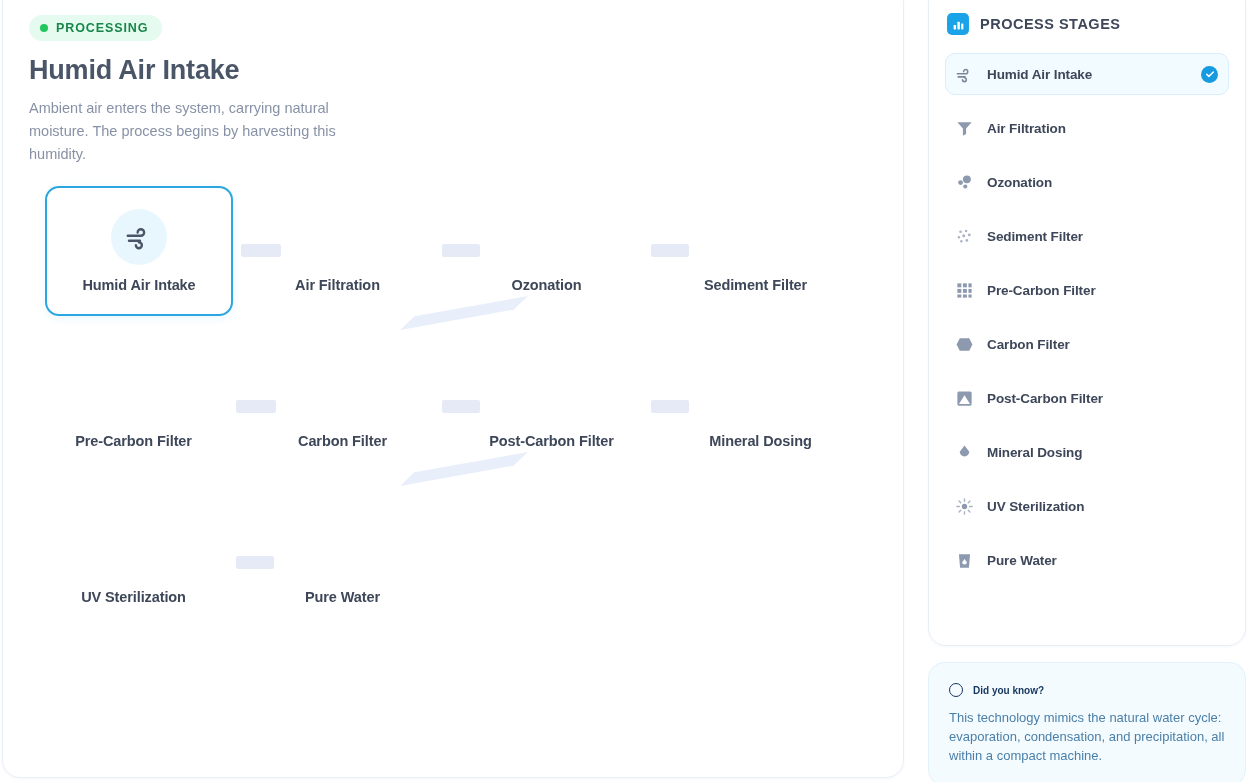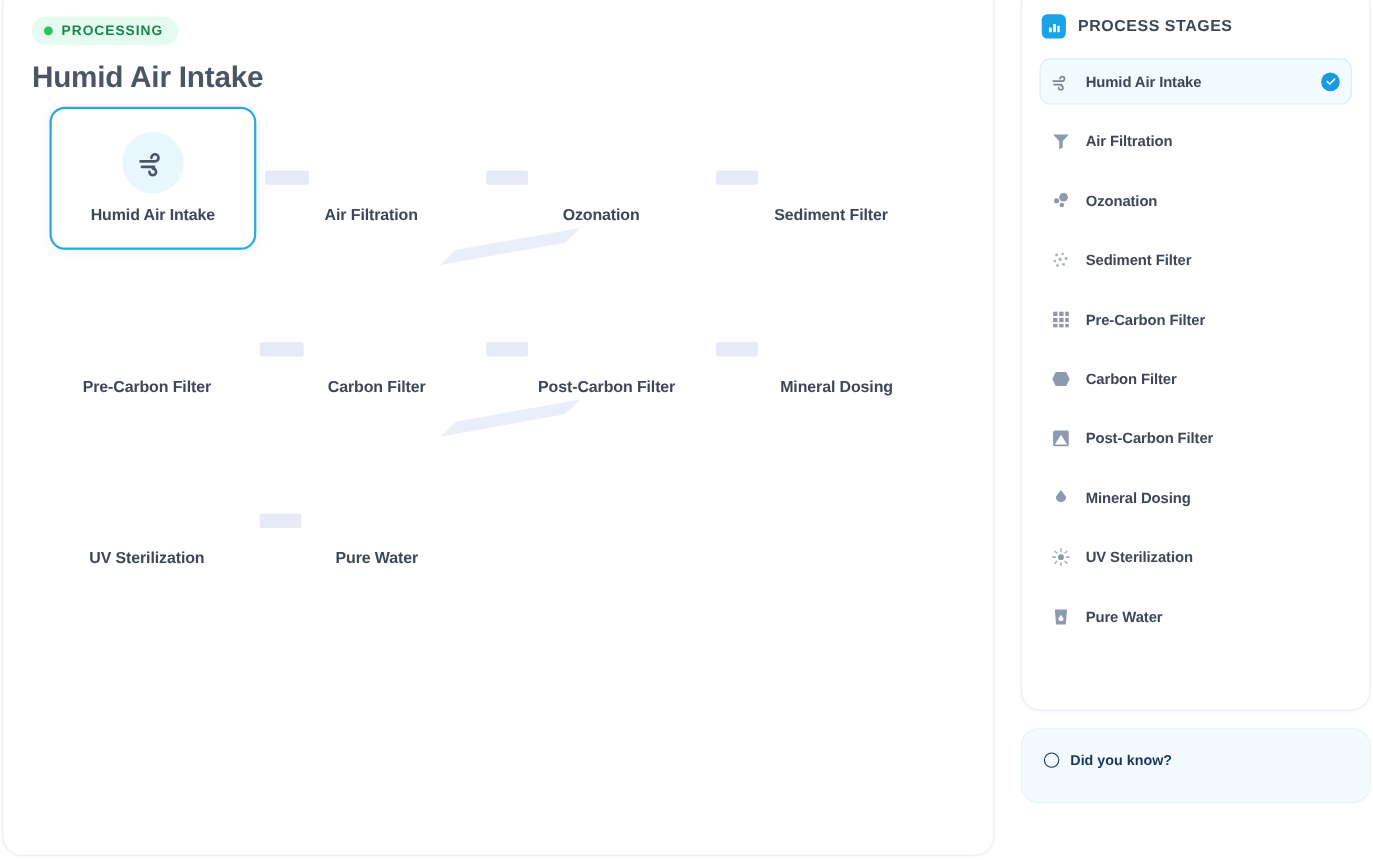--- a/index.html
+++ b/index.html
@@ -269,21 +269,21 @@
     margin-bottom: 11px;
   }
   .fact-circle {
     width: 14px;
     height: 14px;
     border-radius: 50%;
     border: 1.8px solid #1a3560;
     flex: none;
   }
   .fact-title {
-    font-size: 13px;
+    font-size: 10px;
     font-weight: bold;
     color: #14365f;
   }
   .fact-body {
     font-size: 13px;
     line-height: 19px;
     color: #4a7fa8;
   }
 </style>
 </head>
@@ -293,20 +293,21 @@
 
   <div class="main-card">
     <div class="main-inner">
 
       <div class="status-badge">
         <span class="status-dot"></span>
         <span class="status-text">PROCESSING</span>
       </div>
 
       <div class="page-title">Humid Air Intake</div>
+      <div class="page-desc">Ambient air enters the system, carrying natural moisture. The process begins by harvesting this humidity.</div>
 
       <div class="flow">
 
         <div class="conn-h" style="left:212px; top:58px; width:40px;"></div>
         <div class="conn-h" style="left:413px; top:58px; width:38px;"></div>
         <div class="conn-h" style="left:622px; top:58px; width:38px;"></div>
         <div class="conn-d" style="left:390px; top:120px; width:90px; height:14px; transform:skewX(-52deg) rotate(-13deg);"></div>
 
         <div class="conn-h" style="left:207px; top:58px; width:40px; top:214px;"></div>
         <div class="conn-h" style="left:413px; top:214px; width:38px;"></div>
@@ -564,16 +565,17 @@
         </div>
 
       </div>
     </div>
 
     <div class="fact-panel">
       <div class="fact-head">
         <span class="fact-circle"></span>
         <span class="fact-title">Did you know?</span>
       </div>
+      <div class="fact-body">This technology mimics the natural water cycle: evaporation, condensation, and precipitation, all within a compact machine.</div>
     </div>
 
   </div>
 </div>
 
 </body></html>

